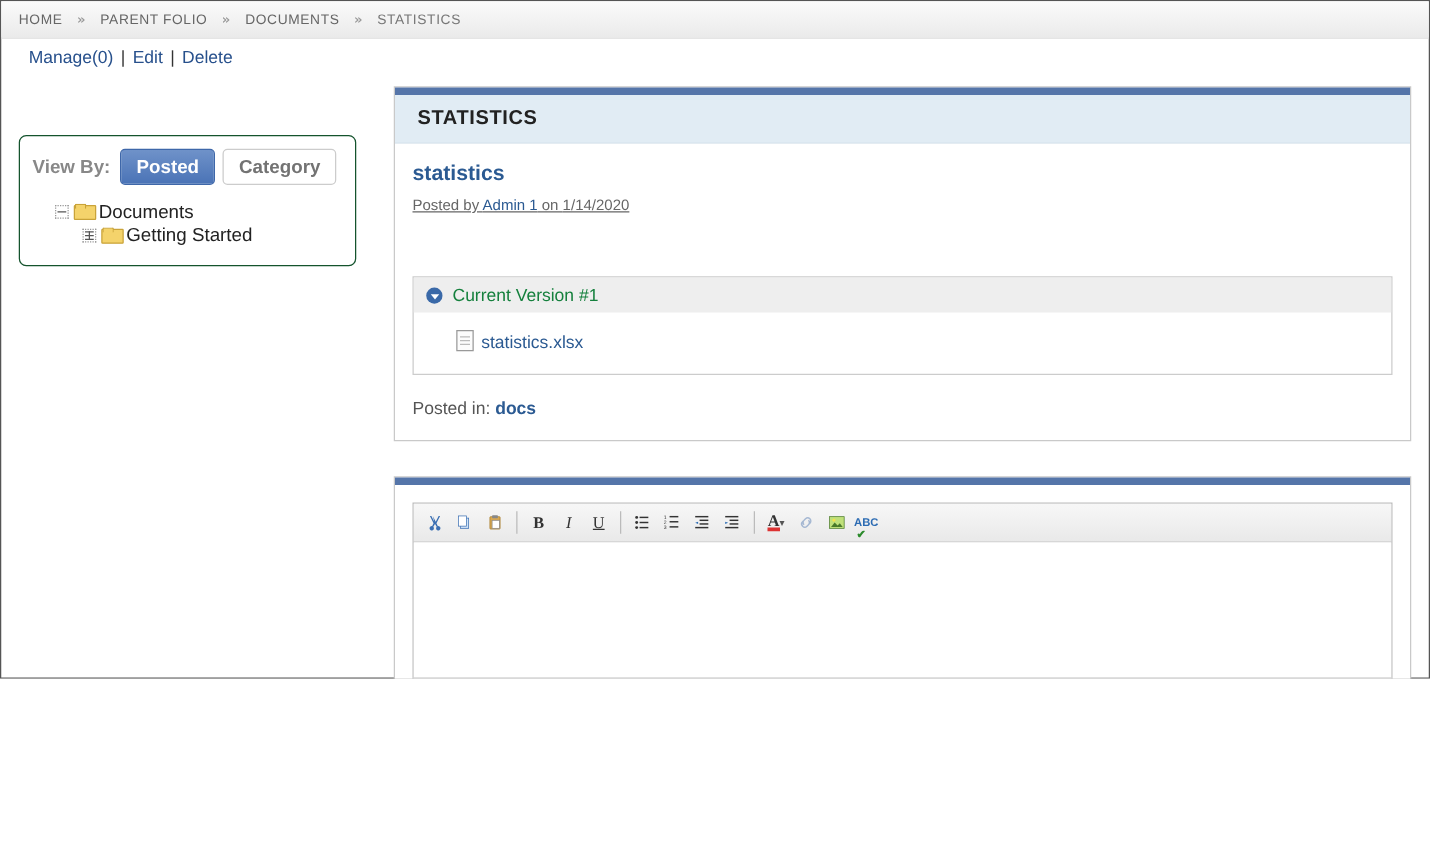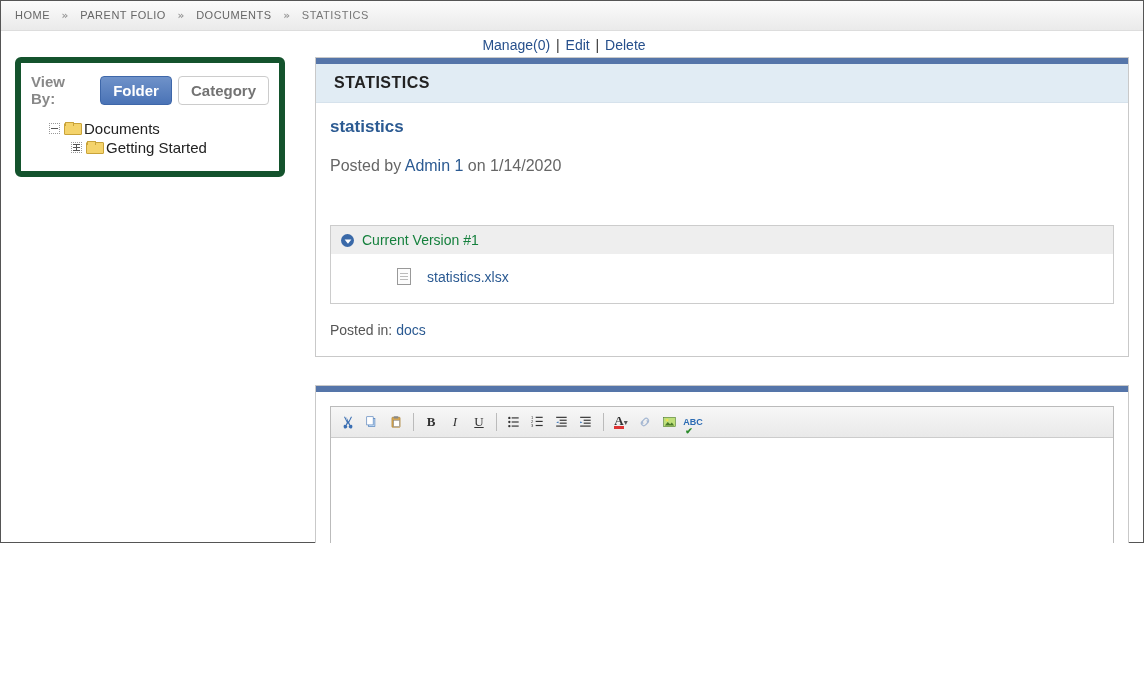--- a/index.html
+++ b/index.html
@@ -22,31 +22,33 @@
     background: linear-gradient(#fbfbfb, #eaeaea);
     border-bottom: 1px solid #ddd;
     padding: 8px 14px;
     font-size: 11px;
     color: #777;
     letter-spacing: 0.5px;
   }
   .breadcrumb a { color:#666; text-decoration: none; cursor:pointer; }
   .breadcrumb .sep { margin: 0 8px; font-weight:bold; color:#999; font-family: Consolas, monospace; }
   .actions {
-    text-align: center;
-    padding: 6px 16px 4px 0;
+    text-align: left;
+    padding: 6px 16px 16px 0;
     font-size: 14px;
+    margin-left: 22px;
   }
   .actions a { color:#27508c; text-decoration:none; cursor:pointer; }
   .actions .divider { color:#333; margin:0 2px; }
   .layout { display:flex; padding: 0 14px 14px 14px; gap:30px; }
   .sidebar { width:270px; }
   .viewby-box {
-    border:6px solid #14532d; border-radius:6px; background:#fff;
+    border:1px solid #14532d; border-radius:6px; background:#fff;
     padding:10px 10px 14px 10px;
+    margin-top:39px;
   }
   .viewby-row { display:flex; align-items:center; gap:6px; }
   .viewby-label { color:#888; font-weight:bold; font-size:15px; margin-right:2px; }
   .tab {
     border:1px solid #ccc; border-radius:4px; padding:5px 12px;
     font-size:15px; font-weight:bold; cursor:pointer;
   }
   .tab-active {
     background: linear-gradient(#6f92c9, #4a73b6);
     color:#fff; border-color:#3e67a9;
@@ -68,32 +70,32 @@
 
   .main { flex:1; }
   .panel { border:1px solid #c9c9c9; margin-bottom:28px; }
   .panel-topbar { height:6px; background:#5575a9; }
   .panel-header {
     background:#e1ecf4; padding:10px 18px; font-size:16px; font-weight:bold;
     letter-spacing:0.5px; color:#222; border-bottom:1px solid #d6e2ec;
   }
   .panel-body { padding:14px 14px 18px 14px; background:#fff; }
   .doc-title { color:#2b5a92; font-weight:bold; font-size:17px; text-decoration:none; cursor:pointer;}
-  .posted-line { color:#666; font-size:16px; margin-top:20px; }
+  .posted-line { color:#666; font-size:12px; margin-top:8px;text-decoration:underline; }
   .posted-line a { color:#2b5a92; text-decoration:none; }
   .version-box { margin-top:50px; border:1px solid #ccc; }
   .version-head { background:#eee; padding:6px 10px; font-size:14px; color:#15803d; display:flex; align-items:center; gap:8px; }
   .bullet { width:13px; height:13px; border-radius:50%; background:#3a69a8; display:inline-block; position:relative;}
   .bullet::after { content:''; position:absolute; left:3px; top:5px; border-left:4px solid transparent; border-right:4px solid transparent; border-top:5px solid #fff; transform:scale(0.85); }
   .version-body { padding:14px 10px 18px 34px; }
-  .file-link { display:flex; align-items:flex-end; gap:16px; color:#2b5a92; text-decoration:none; cursor:pointer; font-size:14px;margin-left:32px;}
+  .file-link { display:flex; align-items:flex-end; gap:6px; color:#2b5a92; text-decoration:none; cursor:pointer; font-size:14px;}
   .file-icon { width:14px; height:17px; border:1px solid #999; background:#fcfcfc; position:relative; display:inline-block; }
   .file-icon::after { content:''; position:absolute; left:2px; right:2px; top:4px; height:1px; background:#bbb; box-shadow:0 3px 0 #bbb, 0 6px 0 #bbb; }
   .posted-in { margin-top:18px; font-size:14px; color:#555; }
-  .posted-in a { color:#2b5a92; text-decoration:none; }
+  .posted-in a { color:#2b5a92; text-decoration:none;font-weight:bold; }
 
   .editor-wrap { border:1px solid #bbb; }
   .toolbar {
     background:linear-gradient(#f7f7f7,#e9e9e9);
     border-bottom:1px solid #ccc;
     padding:4px 6px;
     display:flex; align-items:center; gap:2px;
   }
   .tbtn {
     width:22px; height:22px; display:flex; align-items:center; justify-content:center;
@@ -137,21 +139,21 @@
     <a>Edit</a>
     <span class="divider"> | </span>
     <a>Delete</a>
   </div>
 
   <div class="layout">
     <div class="sidebar">
       <div class="viewby-box">
         <div class="viewby-row">
           <span class="viewby-label">View By:</span>
-          <span class="tab tab-active">Folder</span>
+          <span class="tab tab-active">Posted</span>
           <span class="tab tab-inactive">Category</span>
         </div>
         <div class="tree">
           <div class="tree-row indent1">
             <span class="expander minus"></span>
             <span class="folder-icon"></span>
             <span>Documents</span>
           </div>
           <div class="tree-row indent2">
             <span class="expander plus">

